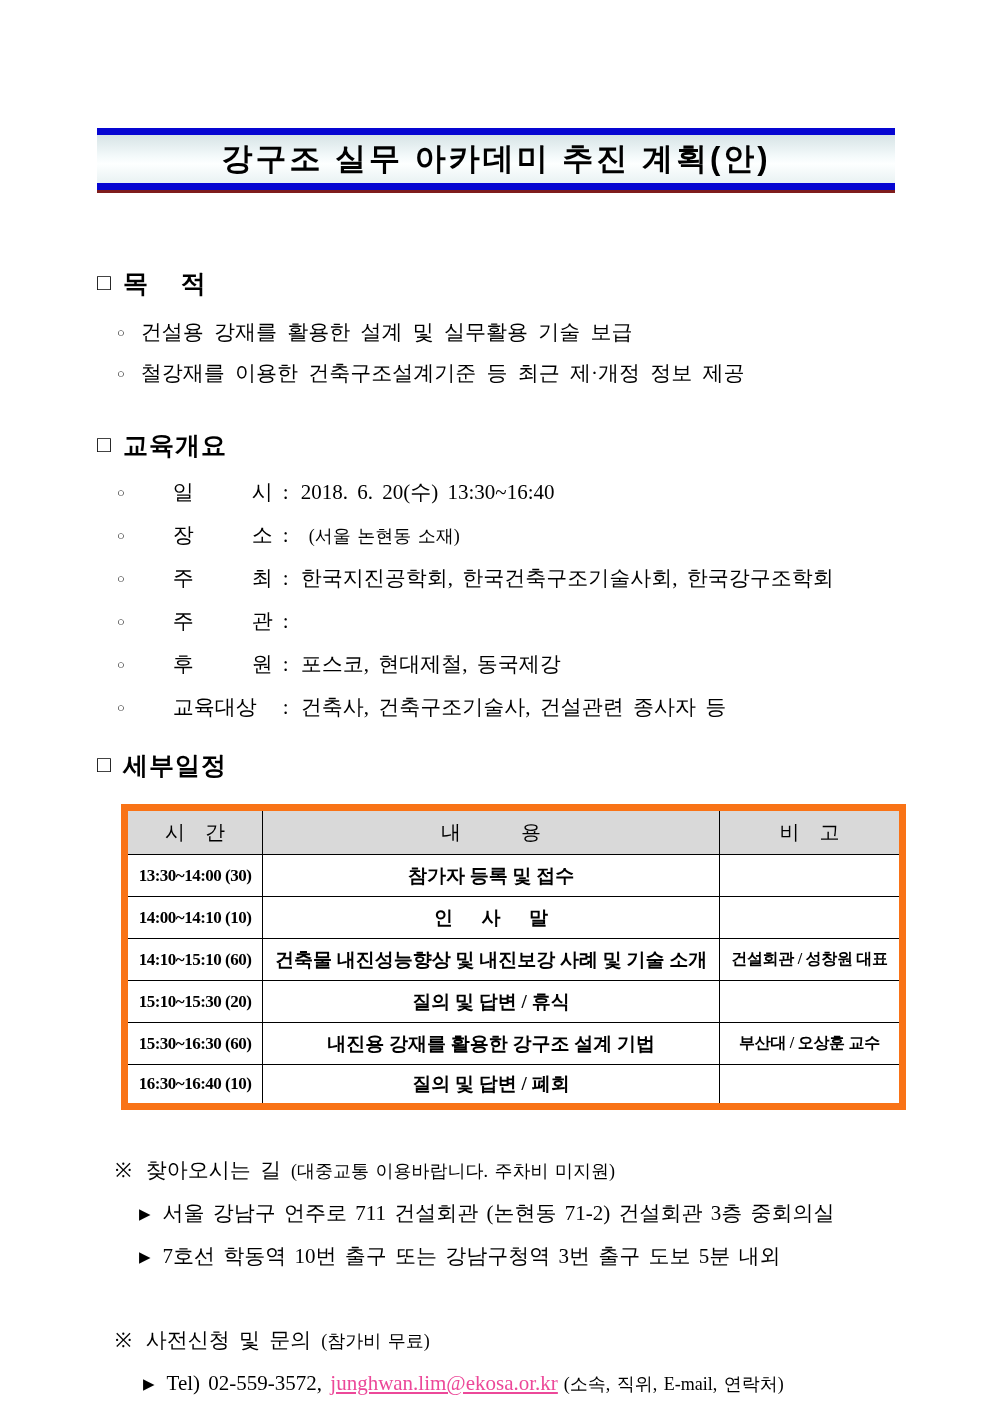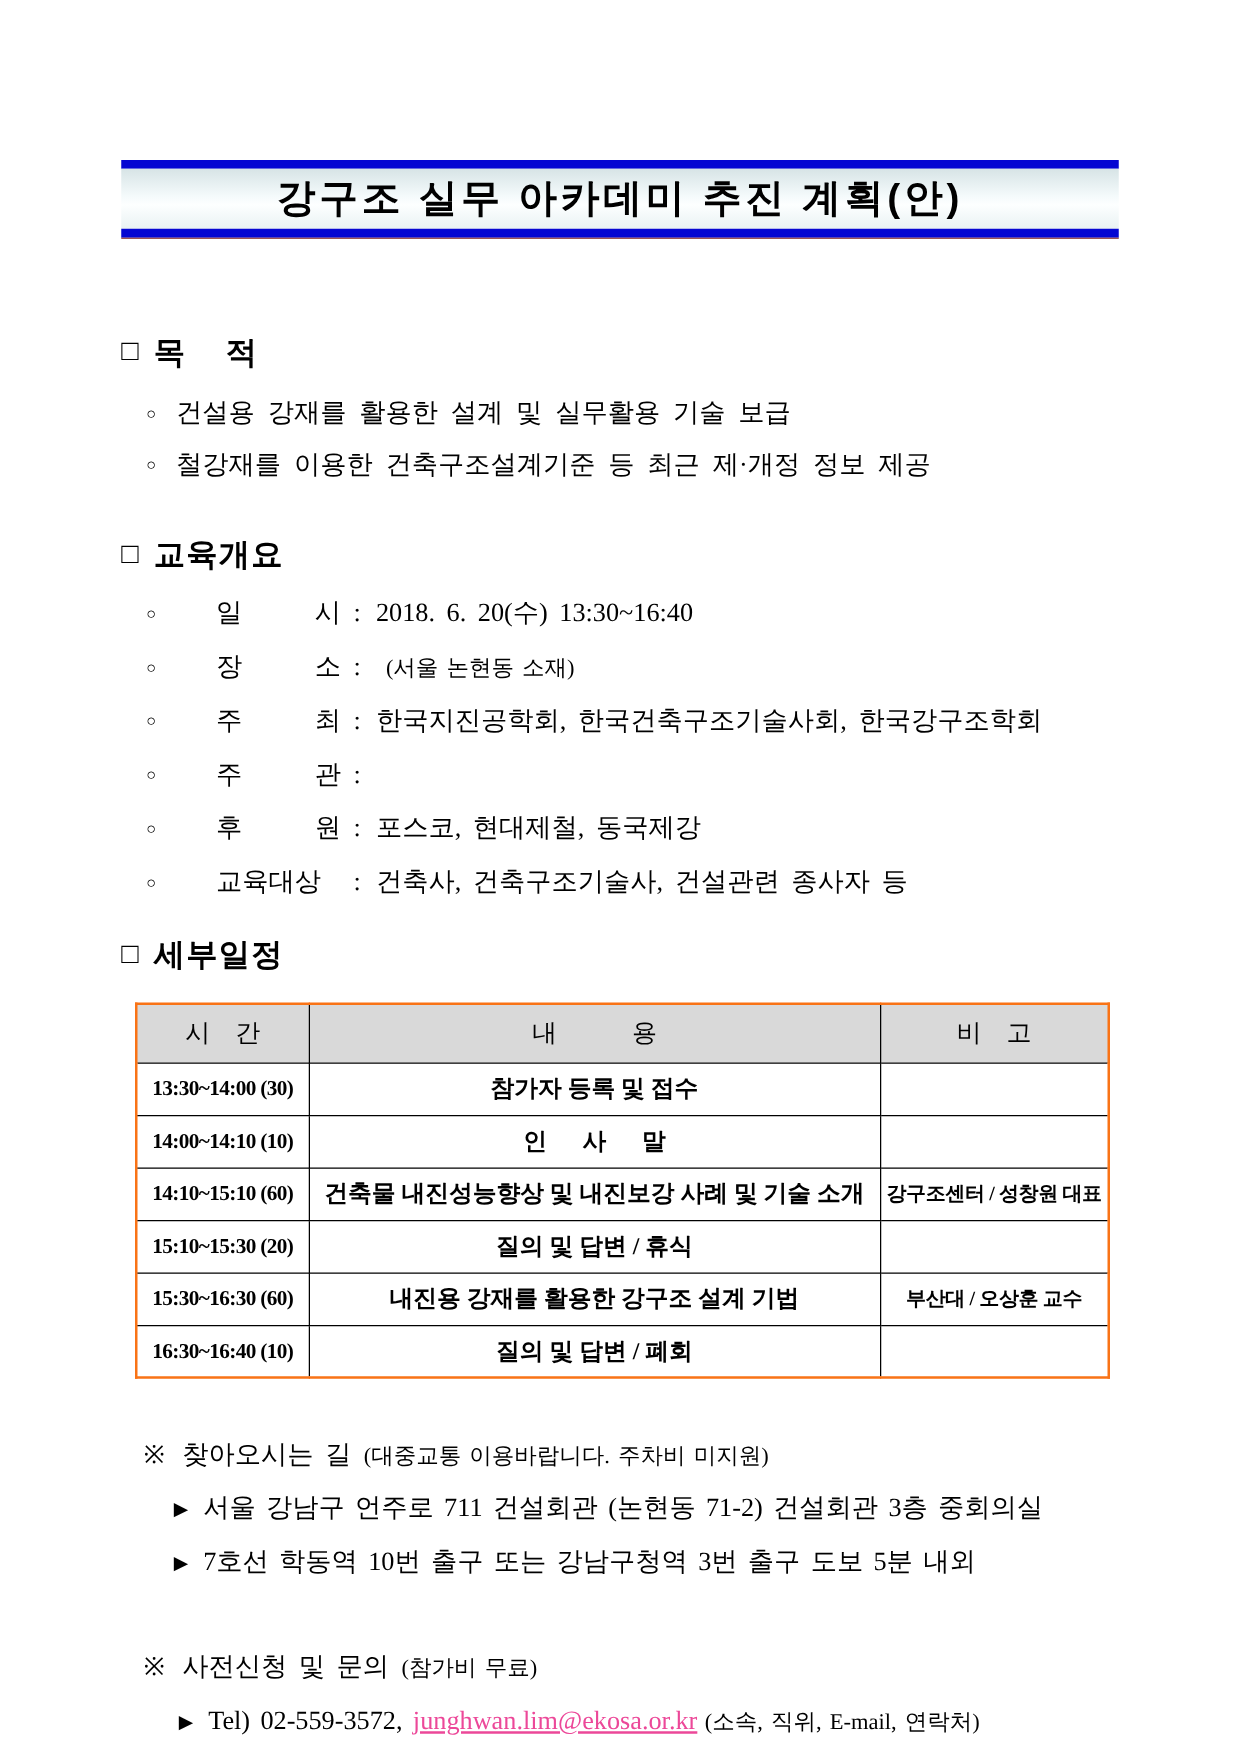--- a/index.html
+++ b/index.html
@@ -1,21 +1,21 @@
 <!DOCTYPE html>
 <html><head>
 <meta charset="utf-8">
 <style>
   * { margin:0; padding:0; box-sizing:border-box; }
   html,body { width:992px; height:1403px; background:#ffffff; color:#000;
     font-family:"Liberation Serif","DejaVu Serif",serif; overflow:hidden; }
   .page { width:798px; margin-left:97px; padding-top:128px; }
 
   
-  .title-banner { width:798px; border-bottom:1px solid #7f1d1d; }
+  .title-banner { width:798px; border-bottom:3px solid #7f1d1d; }
   .banner-bar { height:7px; background:#0606d2; }
   .banner-mid { height:48px; display:flex; align-items:center; justify-content:center;
     background:linear-gradient(180deg,#d7e4e6 0%,#f4fafb 45%,#fdffff 60%,#e9f2f3 100%); }
   .title-text { font-family:"Liberation Sans","DejaVu Sans",sans-serif; font-weight:700;
     font-size:31px; letter-spacing:3px; white-space:pre; }
 
   
   .sec-head { display:flex; align-items:center; gap:12px;
     font-family:"Liberation Sans","DejaVu Sans",sans-serif; font-weight:700; font-size:25px; }
   .sec-square { font-weight:400; font-size:23px; line-height:1; transform:translateY(-1px); }
@@ -34,22 +34,22 @@
   .ov-rows { margin-top:16px; }
   .ov-row { display:flex; align-items:baseline; padding-left:20px; margin-bottom:15px;
     font-size:21px; }
   .ov-label { display:inline-block; width:100px; margin-left:32px;
     text-align:justify; text-align-last:justify; white-space:pre; }
   .ov-colon { margin:0 12px 0 10px; }
   .ov-value { word-spacing:4px; }
   .ov-note { font-size:18px; margin-left:8px; word-spacing:2px; }
 
   
-  .sched-table { border-collapse:collapse; width:778px; margin:22px 0 0 11px;
-    border:2px solid #f97316; table-layout:fixed; }
+  .sched-table { border-collapse:collapse; width:778px; margin:22px 0 0 24px;
+    border:7px solid #f97316; table-layout:fixed; }
   .sched-table th, .sched-table td { border:1px solid #000; white-space:pre; text-align:center; }
   .sched-table th { background:#d9d9d9; height:47px; font-weight:400; font-size:20px; }
   .sched-table td { height:42px; font-size:19px;font-weight:bold; }
   col.c-time { width:138px; } col.c-content { width:457px; } col.c-note { width:183px; }
   td.cell-time { font-size:17px; letter-spacing:-0.5px; }
   td.cell-note { font-size:16px; letter-spacing:-0.3px; }
 
   
   .note-sec { display:flex; align-items:baseline; padding-left:18px; font-size:21px; }
   .note-directions { margin-top:46px; }
@@ -164,21 +164,21 @@
         <td class="cell-note"></td>
       </tr>
       <tr>
         <td class="cell-time">14:00~14:10 (10)</td>
         <td>인      사      말</td>
         <td class="cell-note"></td>
       </tr>
       <tr>
         <td class="cell-time">14:10~15:10 (60)</td>
         <td>건축물 내진성능향상 및 내진보강 사례 및 기술 소개</td>
-        <td class="cell-note">강구조센터 / 성창원 대표</td>
+        <td class="cell-note">건설회관 / 성창원 대표</td>
       </tr>
       <tr>
         <td class="cell-time">15:10~15:30 (20)</td>
         <td>질의 및 답변 / 휴식</td>
         <td class="cell-note"></td>
       </tr>
       <tr>
         <td class="cell-time">15:30~16:30 (60)</td>
         <td>내진용 강재를 활용한 강구조 설계 기법</td>
         <td class="cell-note">부산대 / 오상훈 교수</td>

